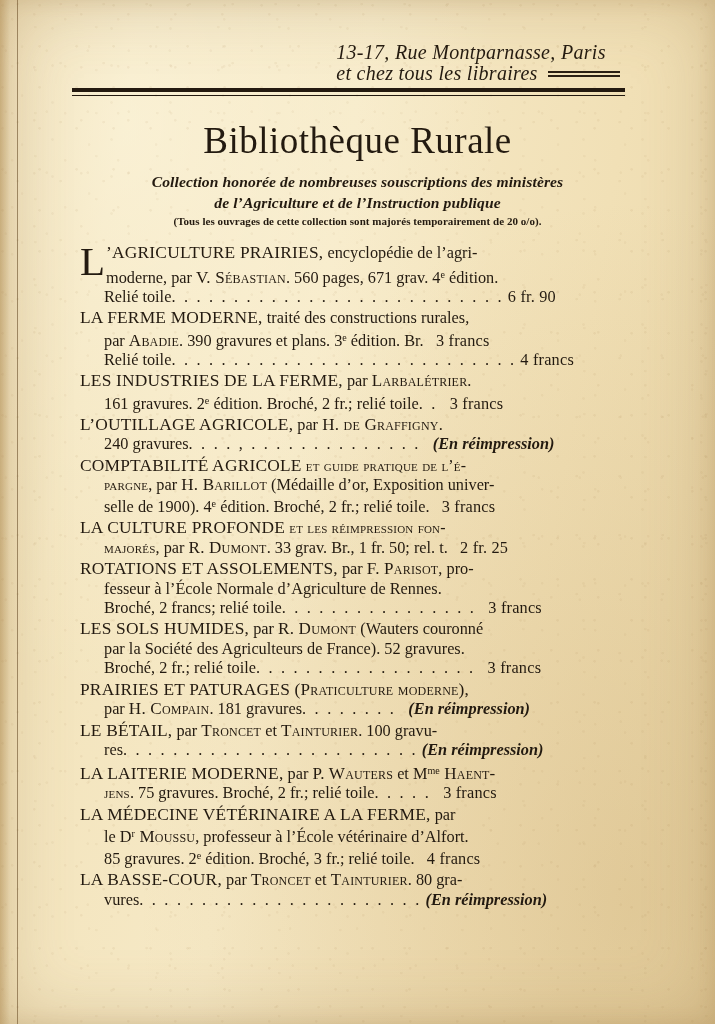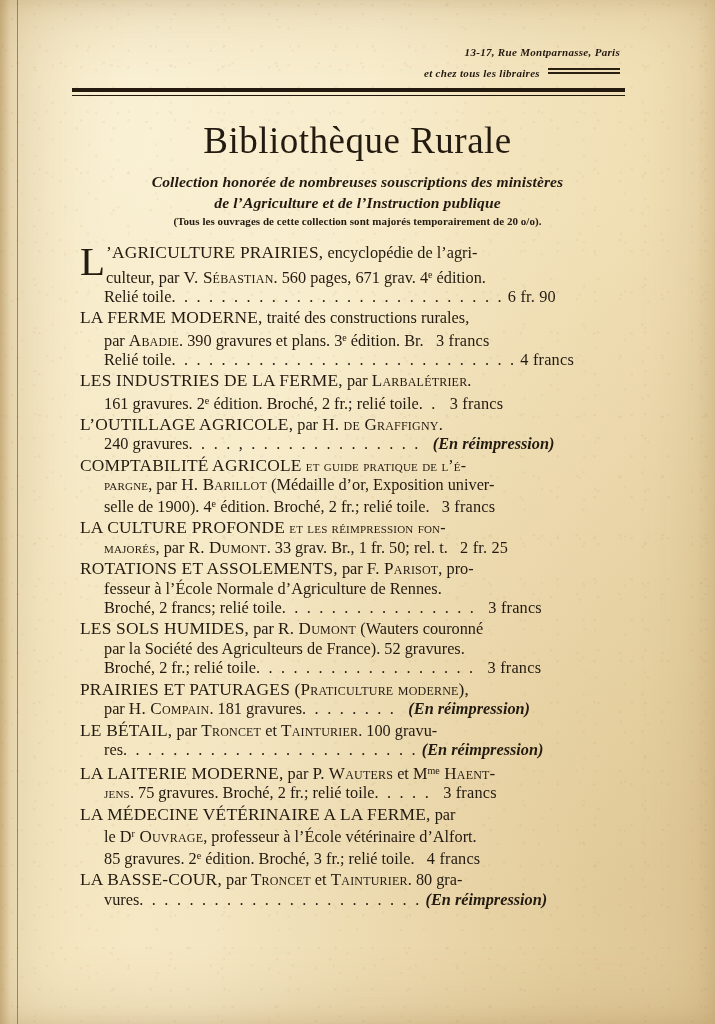--- a/index.html
+++ b/index.html
@@ -33,22 +33,22 @@
   .vignette{
     position:absolute;inset:0;pointer-events:none;
     box-shadow:inset 0 0 70px rgba(150,112,58,.30), inset 0 0 18px rgba(150,112,58,.18);
   }
   .gutter{position:absolute;left:17px;top:0;width:1px;height:1024px;background:rgba(90,62,28,.55);}
   .gutter2{position:absolute;left:0;top:0;width:10px;height:1024px;background:linear-gradient(90deg,rgba(186,150,92,.45),rgba(186,150,92,0));}
 
   .content{position:absolute;left:0;top:0;width:715px;height:1024px;}
 
   
-  .addr{position:absolute;right:95px;top:42px;text-align:right;
-    font-style:italic;font-weight:bold;font-size:11px;line-height:21px;letter-spacing:.3px;}
+  .addr{position:absolute;right:95px;top:42px;text-align:left;
+    font-style:italic;font-weight:normal;font-size:20px;line-height:21px;letter-spacing:.3px;}
   .addr .l2{position:relative;}
   .addr .dash{display:inline-block;width:72px;vertical-align:3px;margin-left:5px;}
   .addr .dash i{display:block;height:1.6px;background:#2b2014;}
   .addr .dash i:first-child{margin-bottom:2.4px;}
 
   
   .rule{position:absolute;left:72px;top:88px;width:553px;}
   .rule .thick{height:4px;background:#241a10;}
   .rule .thin{height:1.6px;background:#241a10;margin-top:2.6px;}
 
@@ -103,21 +103,21 @@
     <div class="subtitle">
       <div>Collection honorée de nombreuses souscriptions des ministères</div>
       <div>de l’Agriculture et de l’Instruction publique</div>
     </div>
     <div class="note">(Tous les ouvrages de cette collection sont majorés temporairement de 20 o/o).</div>
 
     <div class="list">
 
       <div class="entry first">
         <p><span class="dropcap">L</span><span class="bk">’AGRICULTURE PRAIRIES,</span><span> encyclopédie de l’agri-</span></p>
-        <p class="ind"><span>culteur, par </span><span class="sc">V. Sébastian</span><span>. 560 pages, 671 grav. 4</span><sup>e</sup><span> édition.</span></p>
+        <p class="ind"><span>moderne, par </span><span class="sc">V. Sébastian</span><span>. 560 pages, 671 grav. 4</span><sup>e</sup><span> édition.</span></p>
         <p class="ind"><span>Relié toile</span><span class="lead">. . . . . . . . . . . . . . . . . . . . . . . . . . .</span> <span class="pr">6 fr. 90</span></p>
       </div>
 
       <div class="entry">
         <p><span class="bk">LA FERME MODERNE,</span><span> traité des constructions rurales,</span></p>
         <p class="ind"><span>par </span><span class="sc">Abadie</span><span>. 390 gravures et plans. 3</span><sup>e</sup><span> édition. Br.</span> &nbsp; <span class="pr">3 francs</span></p>
         <p class="ind"><span>Relié toile</span><span class="lead">. . . . . . . . . . . . . . . . . . . . . . . . . . . .</span> <span class="pr">4 francs</span></p>
       </div>
 
       <div class="entry">
@@ -163,21 +163,21 @@
         <p class="ind"><span>res</span><span class="lead">. . . . . . . . . . . . . . . . . . . . . . . .</span> <span class="itb">(En réimpression)</span></p>
       </div>
 
       <div class="entry">
         <p><span class="bk">LA LAITERIE MODERNE,</span><span> par </span><span class="sc">P. Wauters</span><span> et M</span><sup>me</sup><span class="sc"> Haent-</span></p>
         <p class="ind"><span class="scs">jens</span><span>. 75 gravures.  Broché, 2 fr.; relié toile</span><span class="lead">. . . . .</span> &nbsp; <span class="pr">3 francs</span></p>
       </div>
 
       <div class="entry">
         <p><span class="bk">LA MÉDECINE VÉTÉRINAIRE A LA FERME,</span><span> par</span></p>
-        <p class="ind"><span>le D</span><sup>r</sup><span class="sc"> Ouvrage</span><span>, professeur à l’École vétérinaire d’Alfort.</span></p>
+        <p class="ind"><span>le D</span><sup>r</sup><span class="sc"> Moussu</span><span>, professeur à l’École vétérinaire d’Alfort.</span></p>
         <p class="ind"><span>85 gravures. 2</span><sup>e</sup><span> édition. Broché, 3 fr.;  relié toile.</span> &nbsp; <span class="pr">4 francs</span></p>
       </div>
 
       <div class="entry">
         <p><span class="bk">LA BASSE-COUR,</span><span> par </span><span class="sc">Troncet</span><span> et </span><span class="sc">Tainturier</span><span>. 80 gra-</span></p>
         <p class="ind"><span>vures</span><span class="lead">. . . . . . . . . . . . . . . . . . . . . . .</span> <span class="itb">(En réimpression)</span></p>
       </div>
 
     </div>
   </div>

